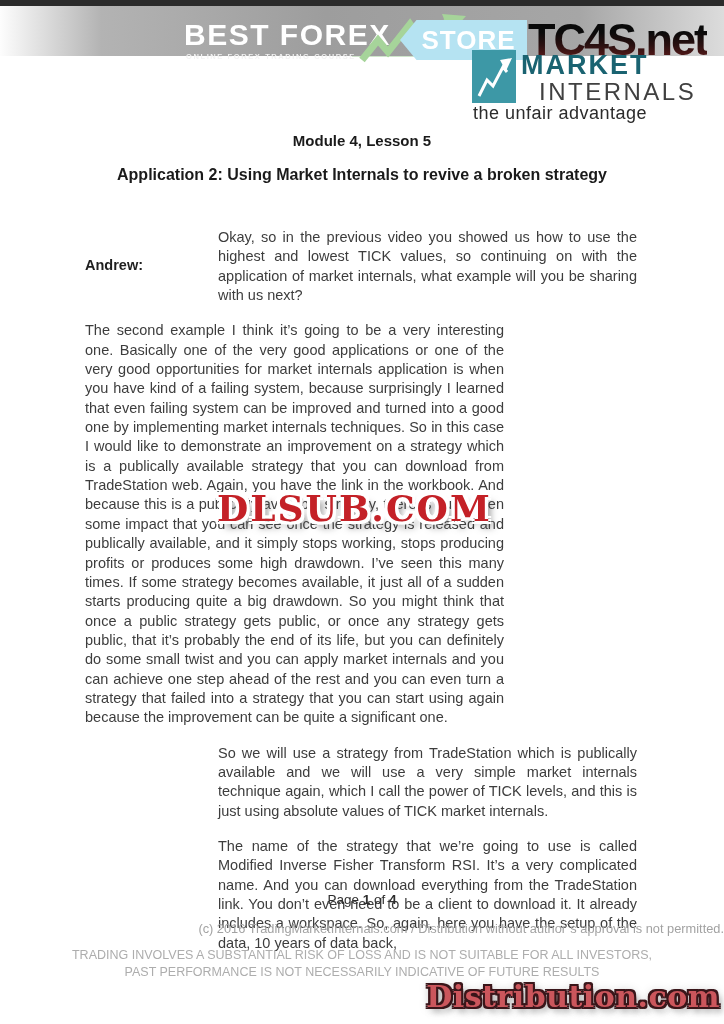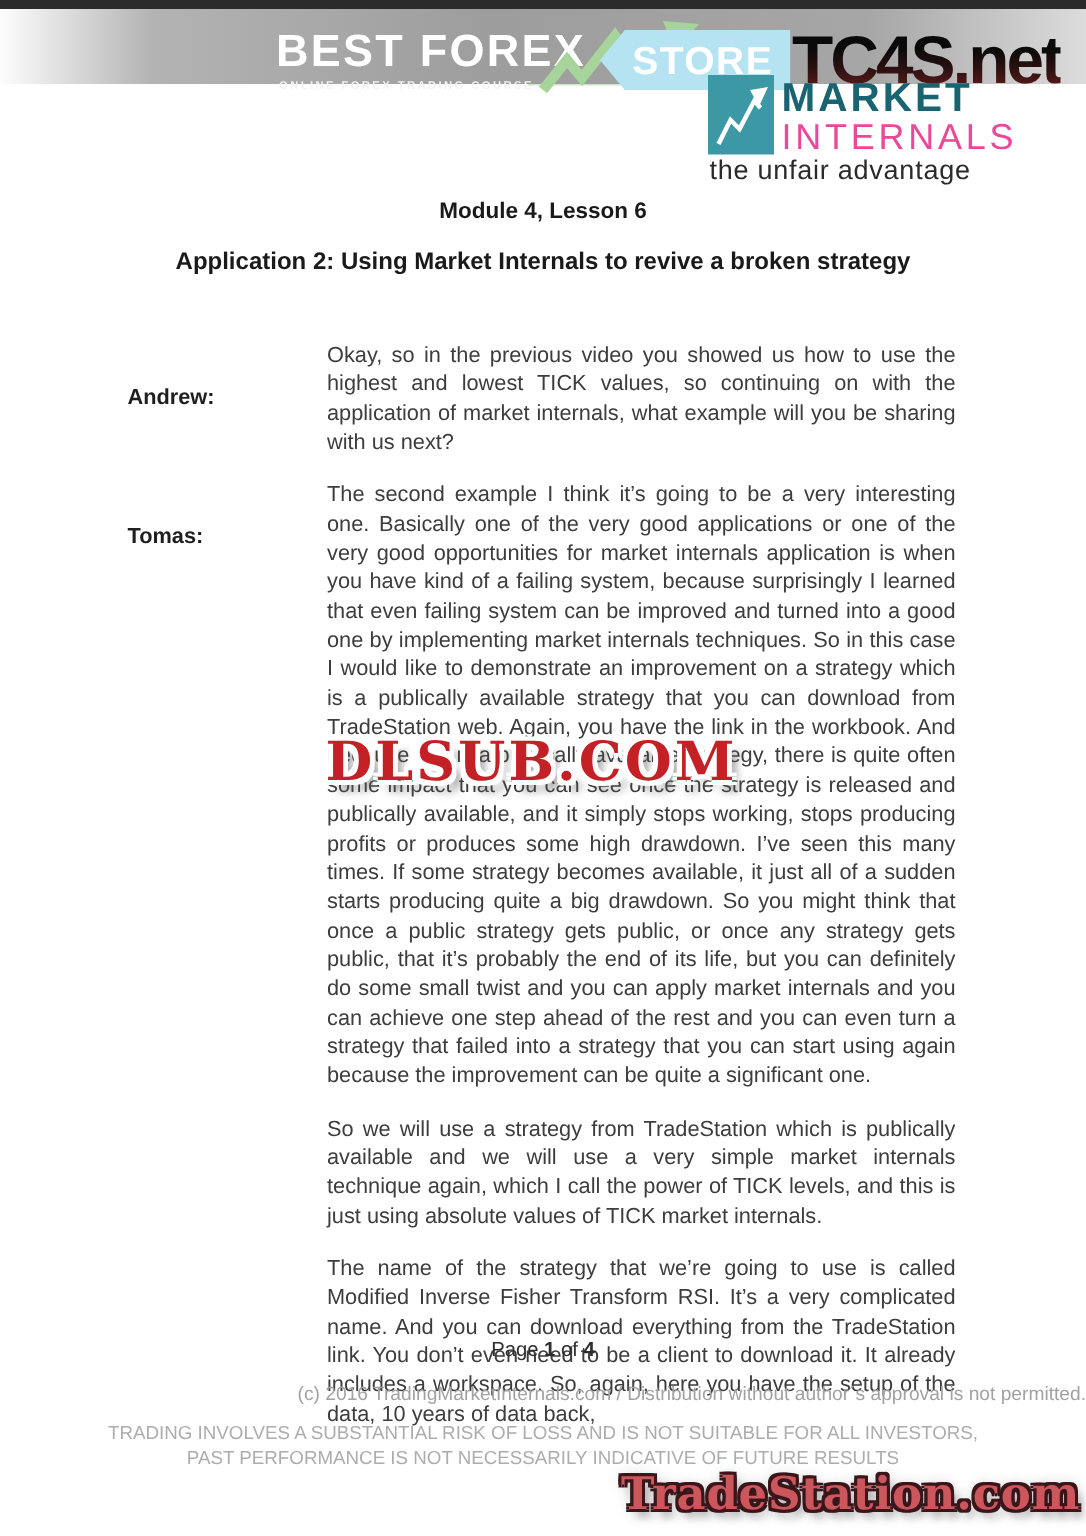--- a/index.html
+++ b/index.html
@@ -23,21 +23,21 @@
   .tc4s{position:absolute;left:528px;top:8px;font-size:45px;font-weight:bold;letter-spacing:-2px;
         color:#170b0b;white-space:nowrap;}
   @supports ((-webkit-background-clip:text)){
     .tc4s{background:linear-gradient(180deg,#0a0a0a 35%,#2a1010 60%,#6e1f1f 95%);
           -webkit-background-clip:text;background-clip:text;color:transparent;}
   }
 
   
   .mi-square{position:absolute;left:472px;top:50px;width:44px;height:53px;background:#3d98a6;}
   .mi-word1{position:absolute;left:521px;top:50px;font-size:27px;font-weight:bold;color:#1a6371;letter-spacing:2px;}
-  .mi-word2{position:absolute;left:521px;top:78px;font-size:24px;color:#ec4899;letter-spacing:2.5px;}
+  .mi-word2{position:absolute;left:539px;top:78px;font-size:24px;color:#404040;letter-spacing:2.5px;}
   .mi-tagline{position:absolute;left:473px;top:103px;font-size:18px;color:#2b2b2b;font-weight:500;
               letter-spacing:0.5px;}
 
   
   .content{position:absolute;top:0;left:0;width:724px;}
   .doc-title{margin:131px 0 0 0;text-align:center;font-size:15px;font-weight:bold;color:#1a1a1a;
              line-height:19px;}
   .doc-subtitle{margin:14px 0 0 0;text-align:center;font-size:16px;font-weight:bold;color:#1a1a1a;
                 line-height:21px;}
   .dialogue{margin:43px 0 0 85px;width:552px;}
@@ -94,30 +94,29 @@
     <svg width="44" height="53" viewBox="0 0 44 53">
       <polyline points="7,46 15,30 21,36 31,17 35,22" fill="none" stroke="#ffffff" stroke-width="3"></polyline>
       <polygon points="28,10 40,8 34,21" fill="#ffffff"></polygon>
     </svg>
   </div>
   <div class="mi-word1">MARKET</div>
   <div class="mi-word2">INTERNALS</div>
   <div class="mi-tagline">the unfair advantage</div>
 
   <div class="content">
-    <h1 class="doc-title">Module 4, Lesson 6</h1>
+    <h1 class="doc-title">Module 4, Lesson 5</h1>
     <h2 class="doc-subtitle">Application 2: Using Market Internals to revive a broken strategy</h2>
 
     <div class="dialogue">
       <div class="dlg-row">
         <div class="dlg-speaker">Andrew:</div>
         <div class="dlg-text">Okay, so in the previous video you showed us how to use the highest and lowest TICK values, so continuing on with the application of market internals, what example will you be sharing with us next?</div>
       </div>
       <div class="dlg-row">
-        <div class="dlg-speaker">Tomas:</div>
         <div class="dlg-text">The second example I think it’s going to be a very interesting one. Basically one of the very good applications or one of the very good opportunities for market internals application is when you have kind of a failing system, because surprisingly I learned that even failing system can be improved and turned into a good one by implementing market internals techniques. So in this case I would like to demonstrate an improvement on a strategy which is a publically available strategy that you can download from TradeStation web. Again, you have the link in the workbook. And because this is a publically available strategy, there is quite often some impact that you can see once the strategy is released and publically available, and it simply stops working, stops producing profits or produces some high drawdown. I’ve seen this many times. If some strategy becomes available, it just all of a sudden starts producing quite a big drawdown. So you might think that once a public strategy gets public, or once any strategy gets public, that it’s probably the end of its life, but you can definitely do some small twist and you can apply market internals and you can achieve one step ahead of the rest and you can even turn a strategy that failed into a strategy that you can start using again because the improvement can be quite a significant one.</div>
       </div>
       <div class="dlg-row">
         <div class="dlg-speaker"></div>
         <div class="dlg-text">So we will use a strategy from TradeStation which is publically available and we will use a very simple market internals technique again, which I call the power of TICK levels, and this is just using absolute values of TICK market internals.</div>
       </div>
       <div class="dlg-row">
         <div class="dlg-speaker"></div>
         <div class="dlg-text">The name of the strategy that we’re going to use is called Modified Inverse Fisher Transform RSI. It’s a very complicated name. And you can download everything from the TradeStation link. You don’t even need to be a client to download it. It already includes a workspace. So, again, here you have the setup of the data, 10 years of data back,</div>
       </div>
@@ -130,15 +129,15 @@
     <span>Page</span>
     <span class="bold">1</span>
     <span>of</span>
     <span class="bold">4</span>
   </div>
   <div class="copyright">(c) 2016 TradingMarketInternals.com / Distribution without author´s approval is not permitted.</div>
   <div class="disclaimer">
     <div>TRADING INVOLVES A SUBSTANTIAL RISK OF LOSS AND IS NOT SUITABLE FOR ALL INVESTORS,</div>
     <div>PAST PERFORMANCE IS NOT NECESSARILY INDICATIVE OF FUTURE RESULTS</div>
   </div>
-  <div class="brand">TradeStation.com</div>
+  <div class="brand">Distribution.com</div>
 
 </div>
 
 </body></html>

